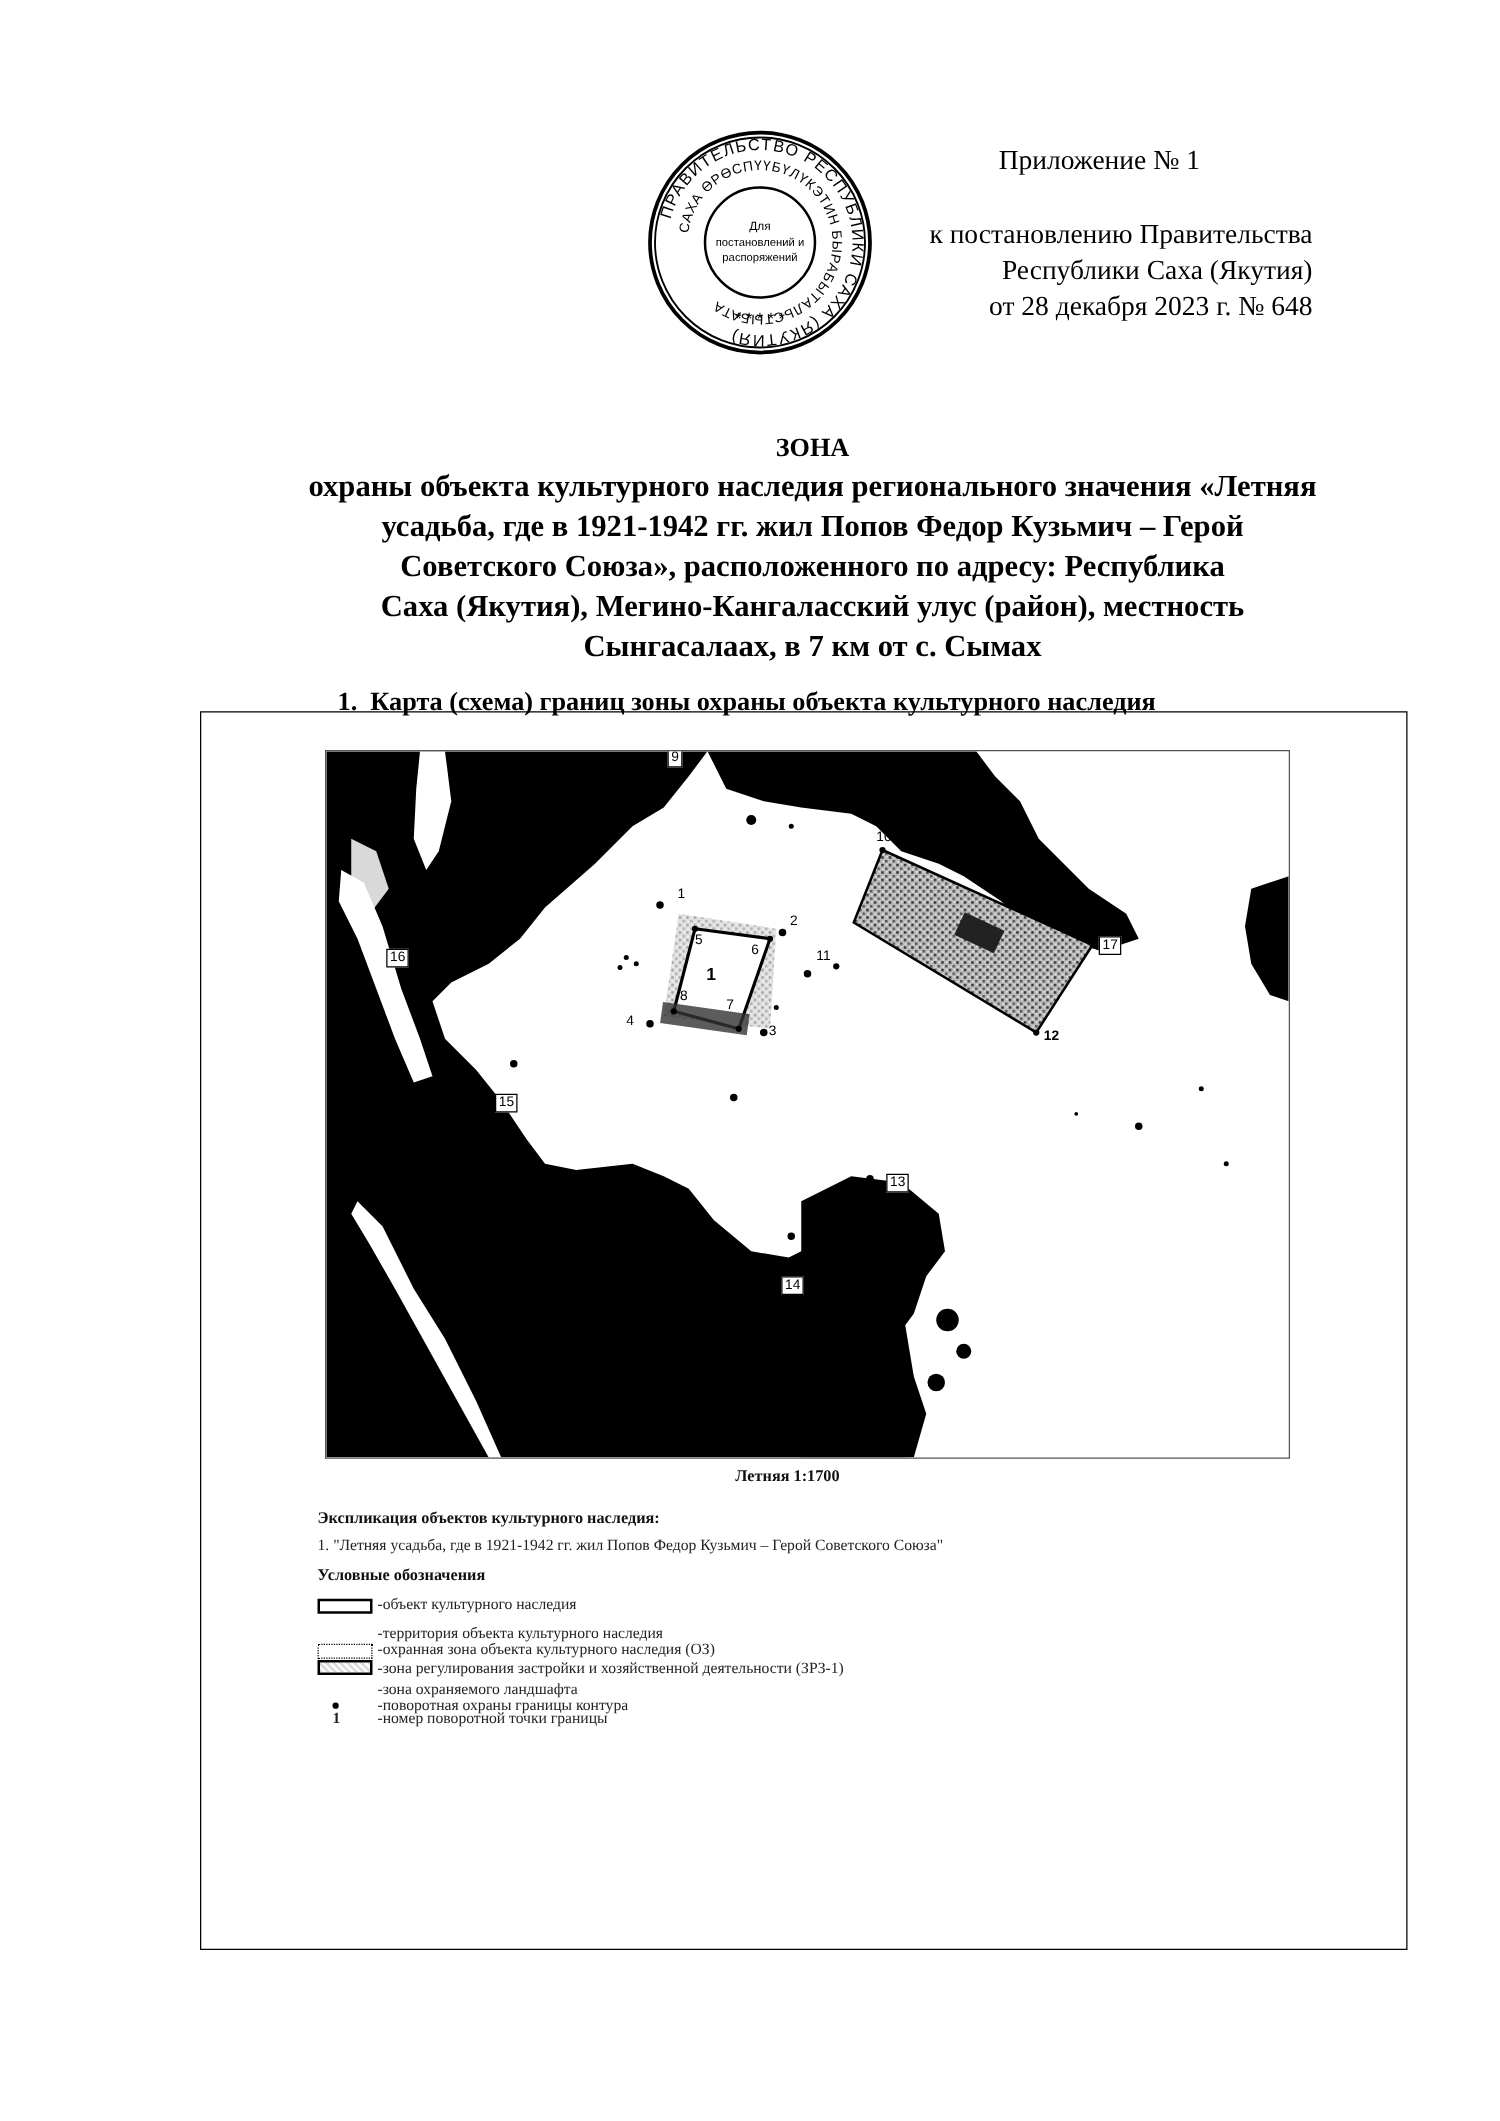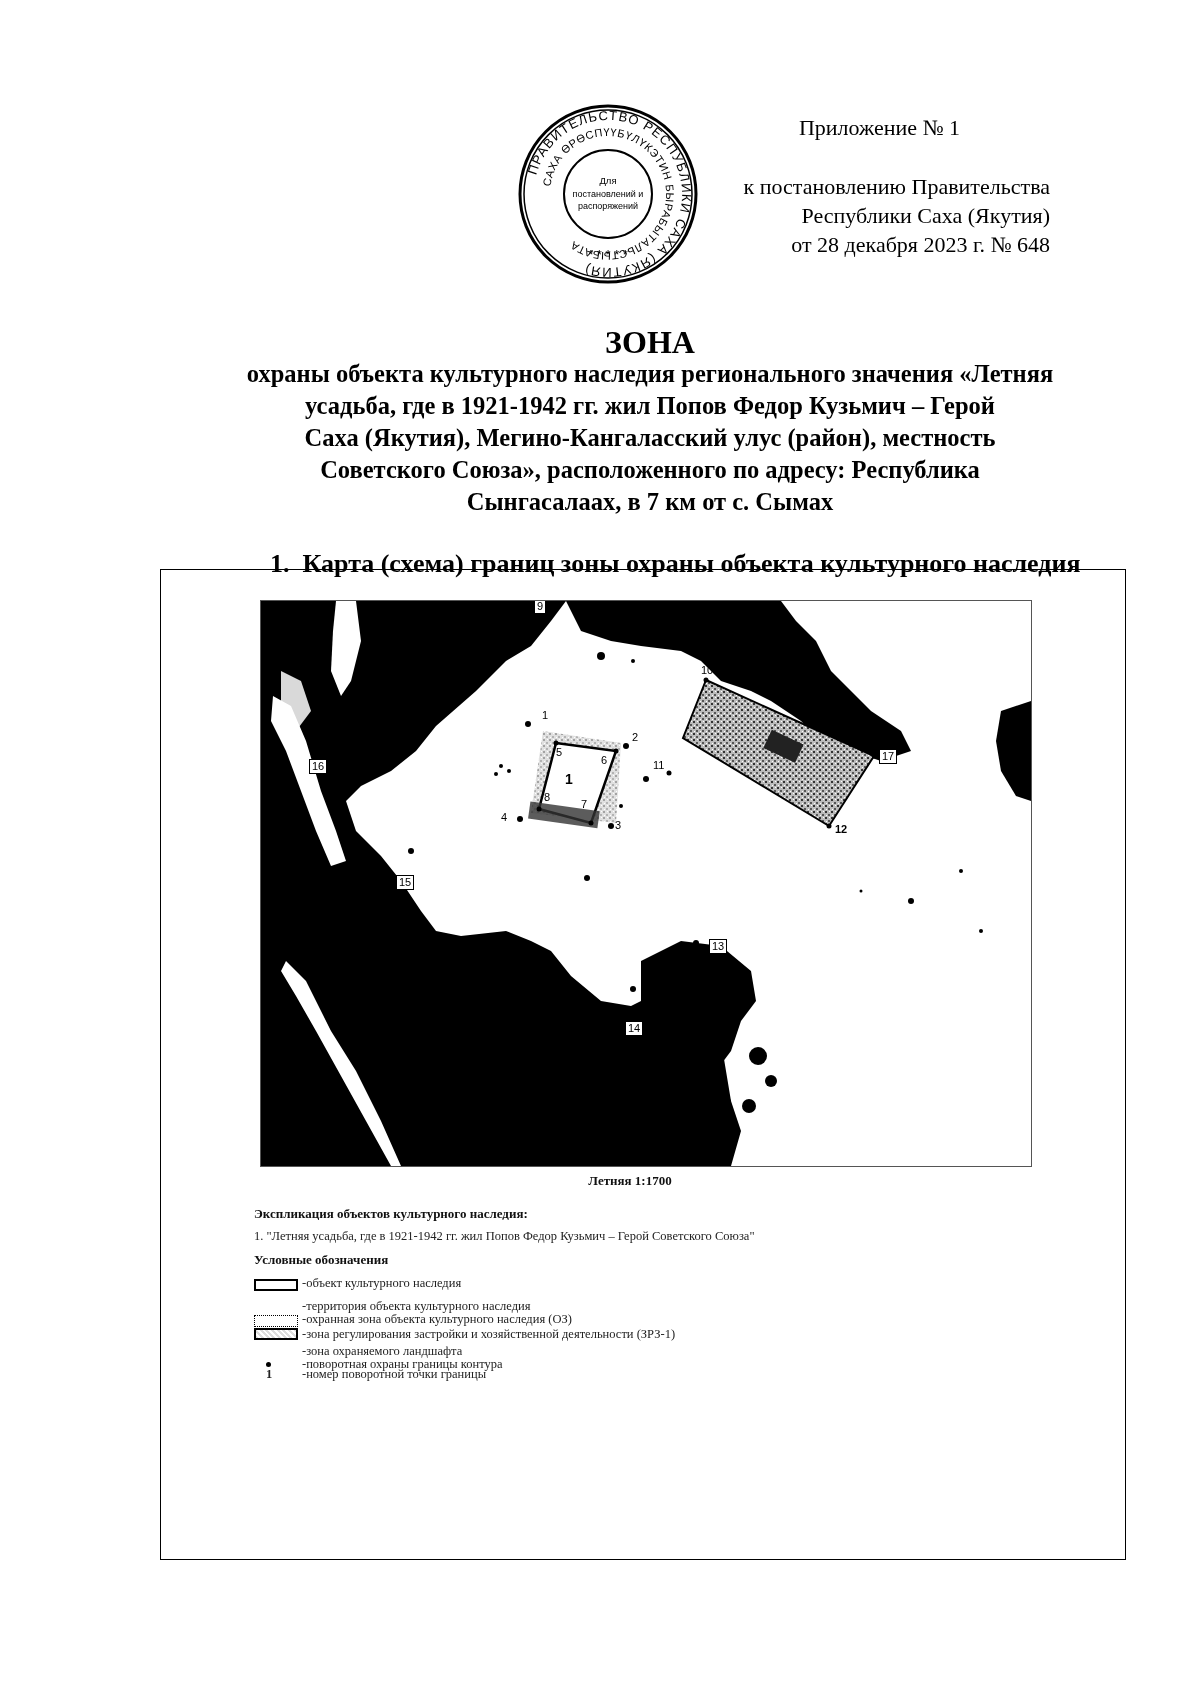--- a/index.html
+++ b/index.html
@@ -1,21 +1,21 @@
 <!DOCTYPE html>
 <html><head>
 <meta charset="utf-8">
 <style>
   html, body { margin:0; padding:0; background:#ffffff; }
   body { width:1200px; height:1697px; position:relative; overflow:hidden; font-family:"Liberation Serif", serif; color:#000; }
   .abs { position:absolute; }
   .hdr { font-size:22px; text-align:right; line-height:29px;font-family:Liberation Serif, serif; }
   .title { left:150px; width:1000px; text-align:center; font-weight:bold; font-size:24.5px; line-height:32px; top:326px; }
-  .title .zona { font-size:32px; }
-  .section { left:270px; top:549px; font-size:26px; font-weight:bold; }
+  .title .zona { font-size:21px;margin-top:16px; }
+  .section { left:270px; top:549px; font-size:21px; font-weight:bold; }
   .frame { left:160px; top:569px; width:966px; height:991px; border:1.5px solid #000; box-sizing:border-box; }
   .map { left:260px; top:600px; width:770px; height:565px; border:1px solid #555; background:#fff; overflow:hidden; }
   .stamp { left:518px; top:104px; width:180px; height:180px; }
   .leg { font-family:"Liberation Serif", serif; font-size:12.5px; color:#222; }
   .legbold { font-weight:bold; font-size:13px; color:#111; }
   .sym { position:absolute; width:44px; height:12px; box-sizing:border-box; }
   .pt-label { position:absolute; font-family:"Liberation Sans", sans-serif; font-size:11px; }
   .pt-box { background:#fff; border:1px solid #000; padding:0 2px; line-height:13px; }
 </style>
 </head>
@@ -45,22 +45,22 @@
     <text x="90" y="93" text-anchor="middle" font-family="Liberation Sans, sans-serif" font-size="9">постановлений и</text>
     <text x="90" y="105" text-anchor="middle" font-family="Liberation Sans, sans-serif" font-size="9">распоряжений</text>
     <text x="90" y="155" text-anchor="middle" font-family="Liberation Sans, sans-serif" font-size="13">* * * * *</text>
   </svg>
 </div>
 
 <div class="abs title">
   <div class="zona">ЗОНА</div>
   <div>охраны объекта культурного наследия регионального значения «Летняя</div>
   <div>усадьба, где в 1921-1942 гг. жил Попов Федор Кузьмич – Герой</div>
+  <div>Советского Союза», расположенного по адресу: Республика</div>
   <div>Саха (Якутия), Мегино-Кангаласский улус (район), местность</div>
-  <div>Советского Союза», расположенного по адресу: Республика</div>
   <div>Сынгасалаах, в 7 км от с. Сымах</div>
 </div>
 
 <div class="abs section">
   <span>1.</span>&nbsp;&nbsp;<span>Карта (схема) границ зоны охраны объекта культурного наследия</span>
 </div>
 
 <div class="abs frame"></div>
 
 <div class="abs map">

